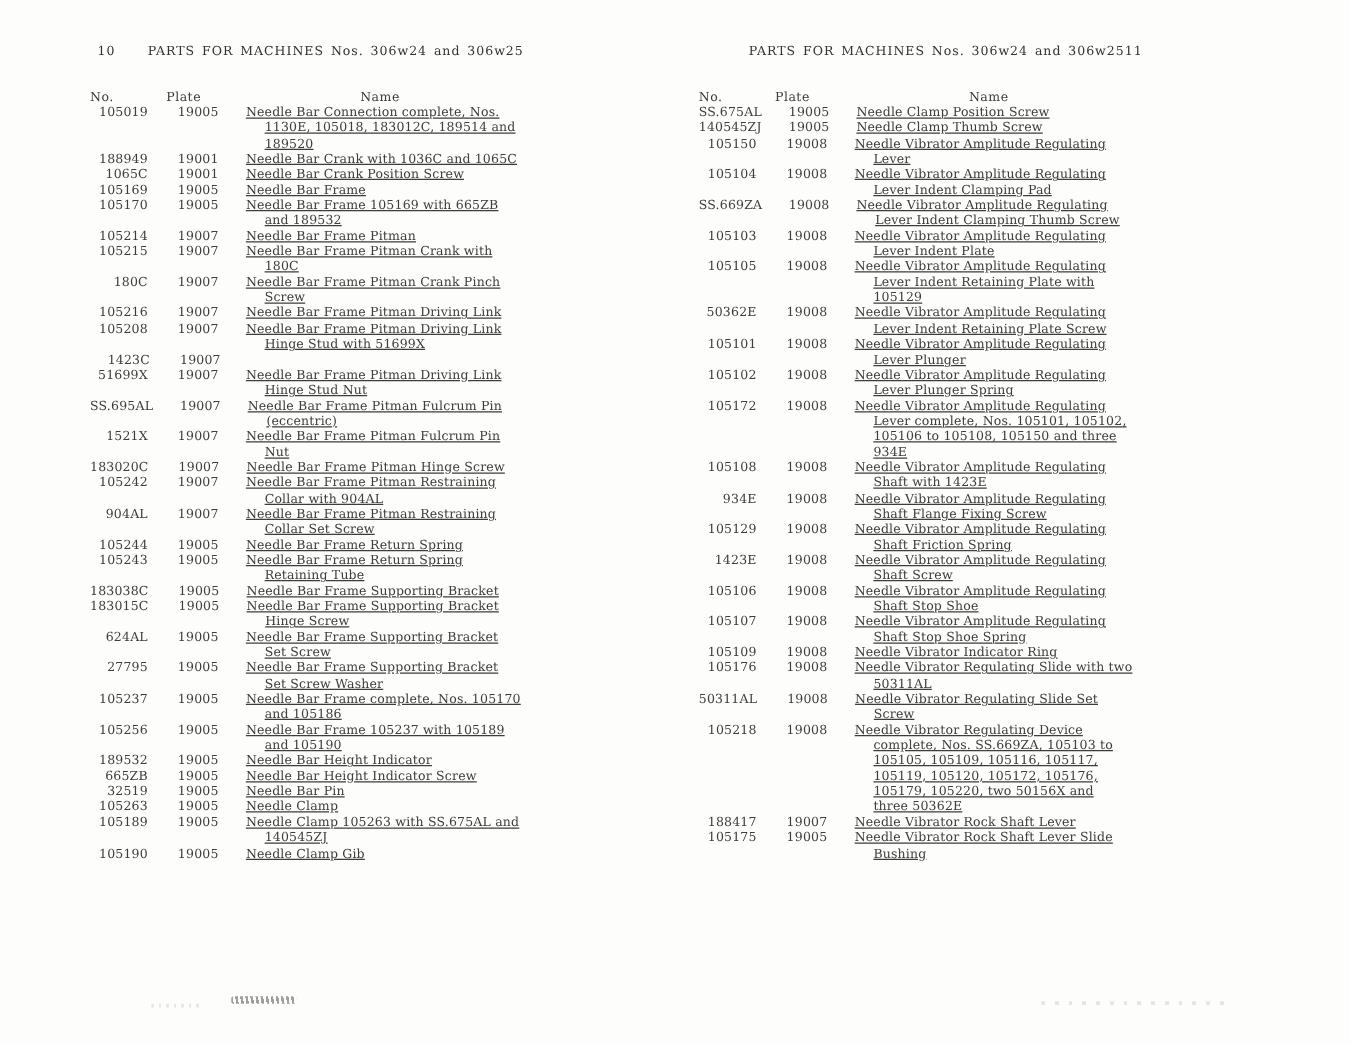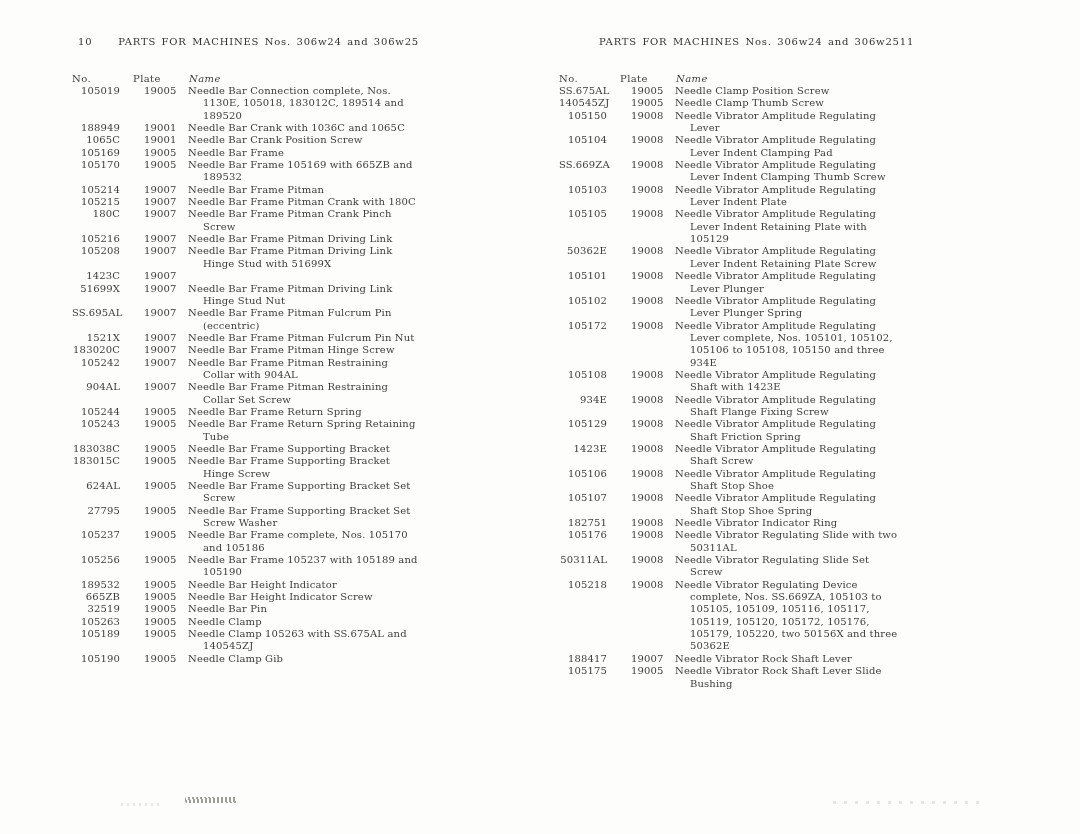--- a/index.html
+++ b/index.html
@@ -25,27 +25,27 @@
     margin-bottom: 26px;
     white-space: nowrap;
   }
   .page--left .page-num { padding-left: 6px; width: 62px; }
   .page--right .page-header { padding-left: 40px; }
   .page--right .page-num { margin-left: auto; padding-right: 2px; }
 
   .col-heads { display: flex; font-size: 10px; letter-spacing: 0.4px; margin-bottom: 1px; color: #3d3d3d; }
   .ch-no { width: 48px; }
   .ch-plate { width: 44px; margin-left: 13px; }
-  .ch-name { flex: 1; margin-left: 12px; text-align: left; font-style: italic; }
+  .ch-name { flex: 1; margin-left: 12px; text-align: center; }
 
   .rows { font-size: 10px; line-height: 12.35px; letter-spacing: 0.15px; }
   .row { display: flex; align-items: baseline; }
   .c-no { width: 48px; text-align: right; white-space: nowrap; }
   .c-plate { width: 44px; margin-left: 24px; }
-  .c-name { width: 230px; padding-left: 15px; text-indent: -15px; }
+  .c-name { width: 230px; margin-left: 12px; padding-left: 15px; text-indent: -15px; text-decoration: underline; }
 
   
   .artifact { position: absolute; pointer-events: none; }
   .artifact-dots-left {
     left: 121px; top: 803px; width: 42px; height: 3px;
     background: repeating-linear-gradient(90deg, #8a8a84 0 2px, transparent 2px 6px);
     opacity: 0.18; filter: blur(0.5px);
   }
   .artifact-smudge {
     left: 185px; top: 797px; width: 52px; height: 6px;
@@ -369,21 +369,21 @@
     <span class="c-name">Needle Vibrator Amplitude Regulating Shaft Stop Shoe</span>
   </div>
 
   <div class="row">
     <span class="c-no">105107</span>
     <span class="c-plate">19008</span>
     <span class="c-name">Needle Vibrator Amplitude Regulating Shaft Stop Shoe Spring</span>
   </div>
 
   <div class="row">
-    <span class="c-no">182751</span>
+    <span class="c-no">105109</span>
     <span class="c-plate">19008</span>
     <span class="c-name">Needle Vibrator Indicator Ring</span>
   </div>
 
   <div class="row">
     <span class="c-no">105176</span>
     <span class="c-plate">19008</span>
     <span class="c-name">Needle Vibrator Regulating Slide with two 50311AL</span>
   </div>
 

